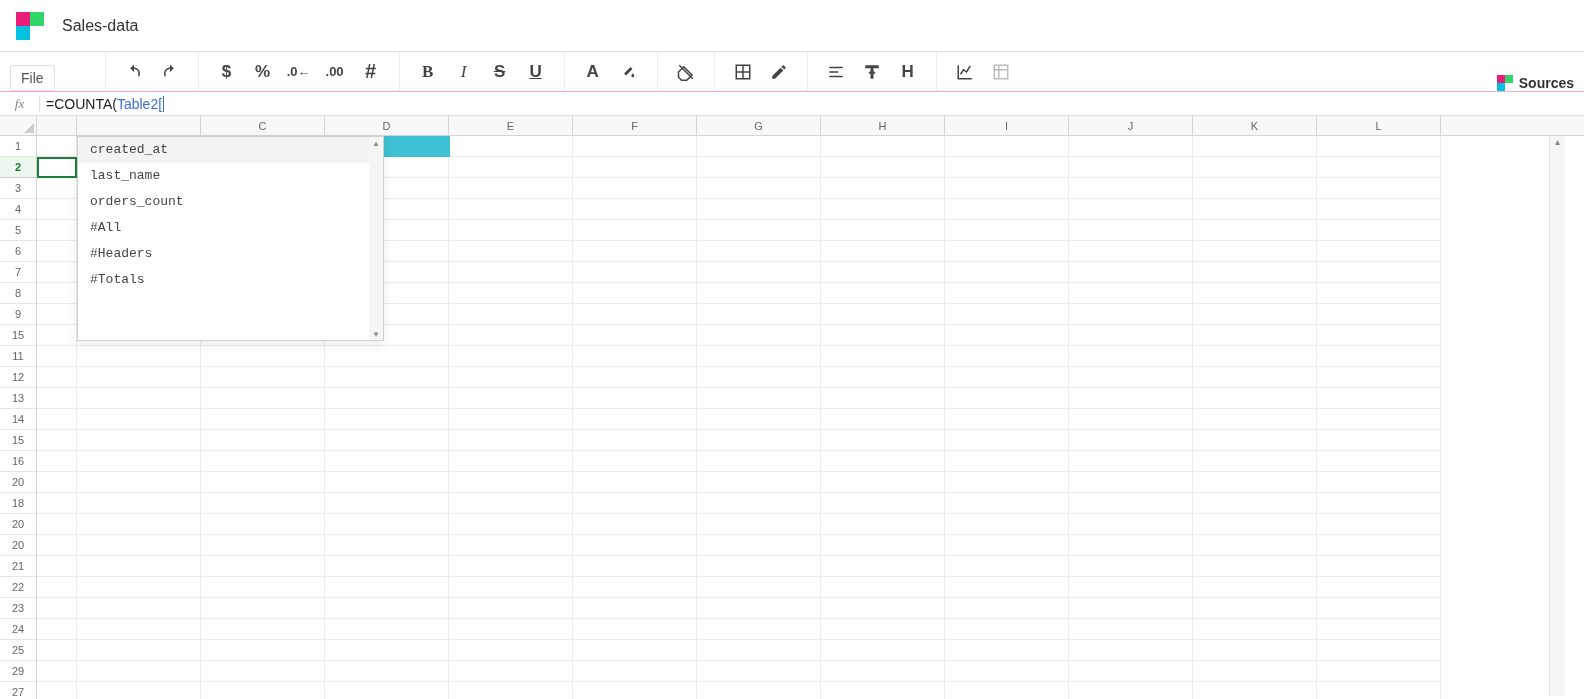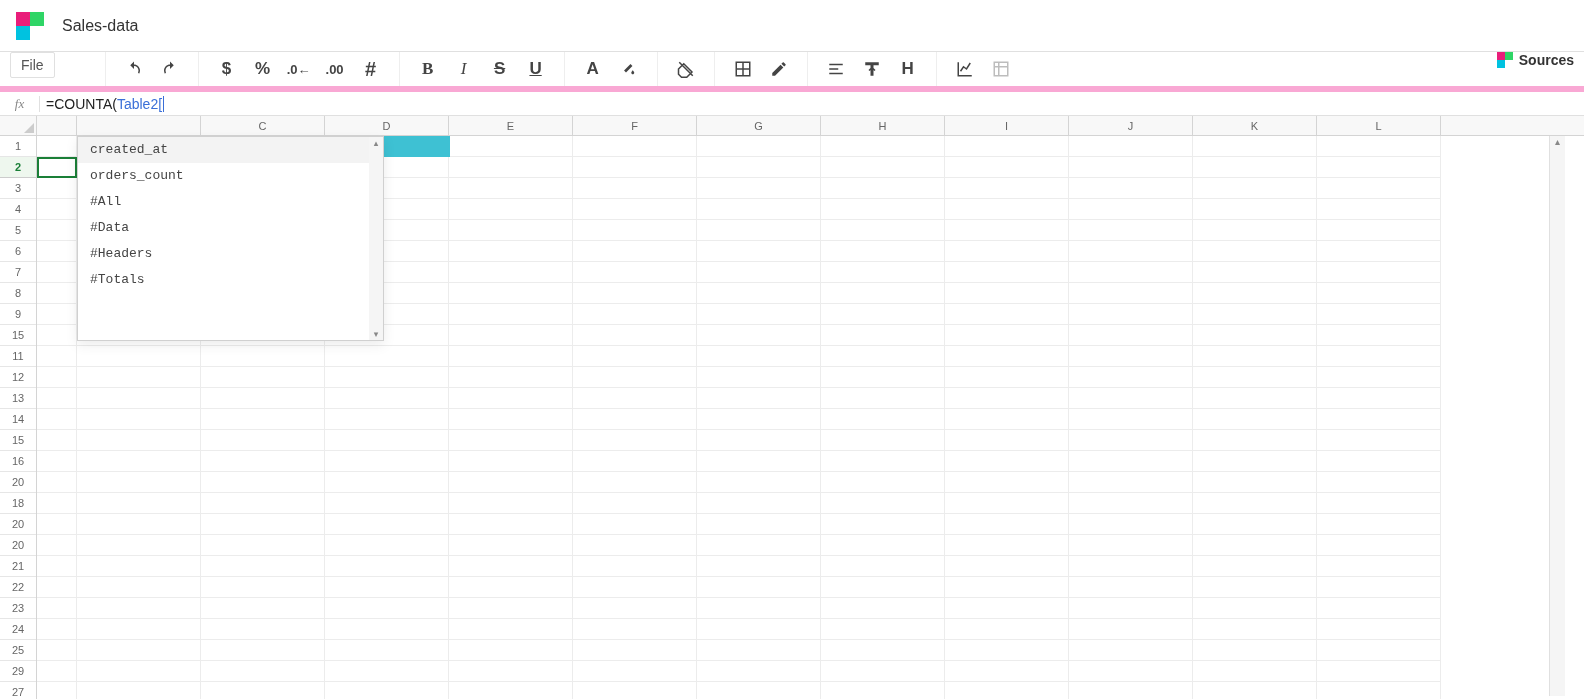--- a/index.html
+++ b/index.html
@@ -13,21 +13,21 @@
   .logo div:nth-child(3){background:#00c2e0;}
   .logo div:nth-child(4){background:#ffffff;}
   .doc-title { font-size: 16px; color: #333; font-weight: 400; }
   .header-right { margin-left: auto; display: flex; align-items: center; gap: 14px; }
   .last-updated { color: #aaa; font-size: 13px; }
   .support-btn { display:flex; align-items:center; gap:8px; border:1px solid #e0e0e0; border-radius:4px; padding:8px 14px; font-size:14px; color:#333; cursor:pointer; background:#fff; }
   .support-btn .bulb { color:#f5a623; font-size:16px; }
   .user-icon { width:26px; height:26px; display:flex; align-items:center; justify-content:center; font-size:22px; color:#444; }
 
   
-  .toolbar { display:flex; align-items:flex-start; height:40px; border-bottom:6px solid #f9a8d4; padding:0 10px; }
+  .toolbar { display:flex; align-items:flex-end; height:40px; border-bottom:1px solid #f9a8d4; padding:0 10px; }
   .file-btn { border:1px solid #e0e0e0; border-radius:2px; padding:4px 10px; font-size:14px; color:#555; margin-right:50px; background:#fff; cursor:pointer;}
   .tool-group { display:flex; align-items:center; gap:0; padding:0 10px; border-left:1px solid #eee; height:100%; }
   .tool-group:first-of-type { border-left:none; }
   .tool { width:36px; height:30px; display:flex; align-items:center; justify-content:center; color:#444; cursor:pointer; font-size:17px; }
   .tool svg { width:18px; height:18px; fill:#444; }
   .tool.bold { font-weight:900; font-family:Georgia,serif;}
   .tool.italic { font-style:italic; font-family:Georgia,serif;}
   .sources-btn { margin-left:auto; display:flex; align-items:center; gap:6px; font-weight:700; font-size:14px; cursor:pointer; }
   .mini-logo { width:16px; height:16px; display:grid; grid-template-columns:1fr 1fr; grid-template-rows:1fr 1fr; }
   .mini-logo div:nth-child(1){background:#e91e7a;}
@@ -653,23 +653,23 @@
           </div>
         </div>
 
       <div class="teal-cell" style="left:289px; top:20px; width:124px; height:21px;"></div>
 
       <div class="selection" style="left:0px; top:41px; width:40px; height:21px;"></div>
 
       <div class="autocomplete">
         <div class="ac-items" id="ac-list">
             <div class="ac-item highlight">created_at</div>
+            <div class="ac-item">last_name</div>
             <div class="ac-item">orders_count</div>
             <div class="ac-item">#All</div>
-            <div class="ac-item">#Data</div>
             <div class="ac-item">#Headers</div>
             <div class="ac-item">#Totals</div>
           </div>
         <div class="ac-scroll">
           <div class="ac-arrow">▴</div>
           <div class="ac-arrow">▾</div>
         </div>
       </div>
 
       <div class="vscroll" style="left:1512px;">

